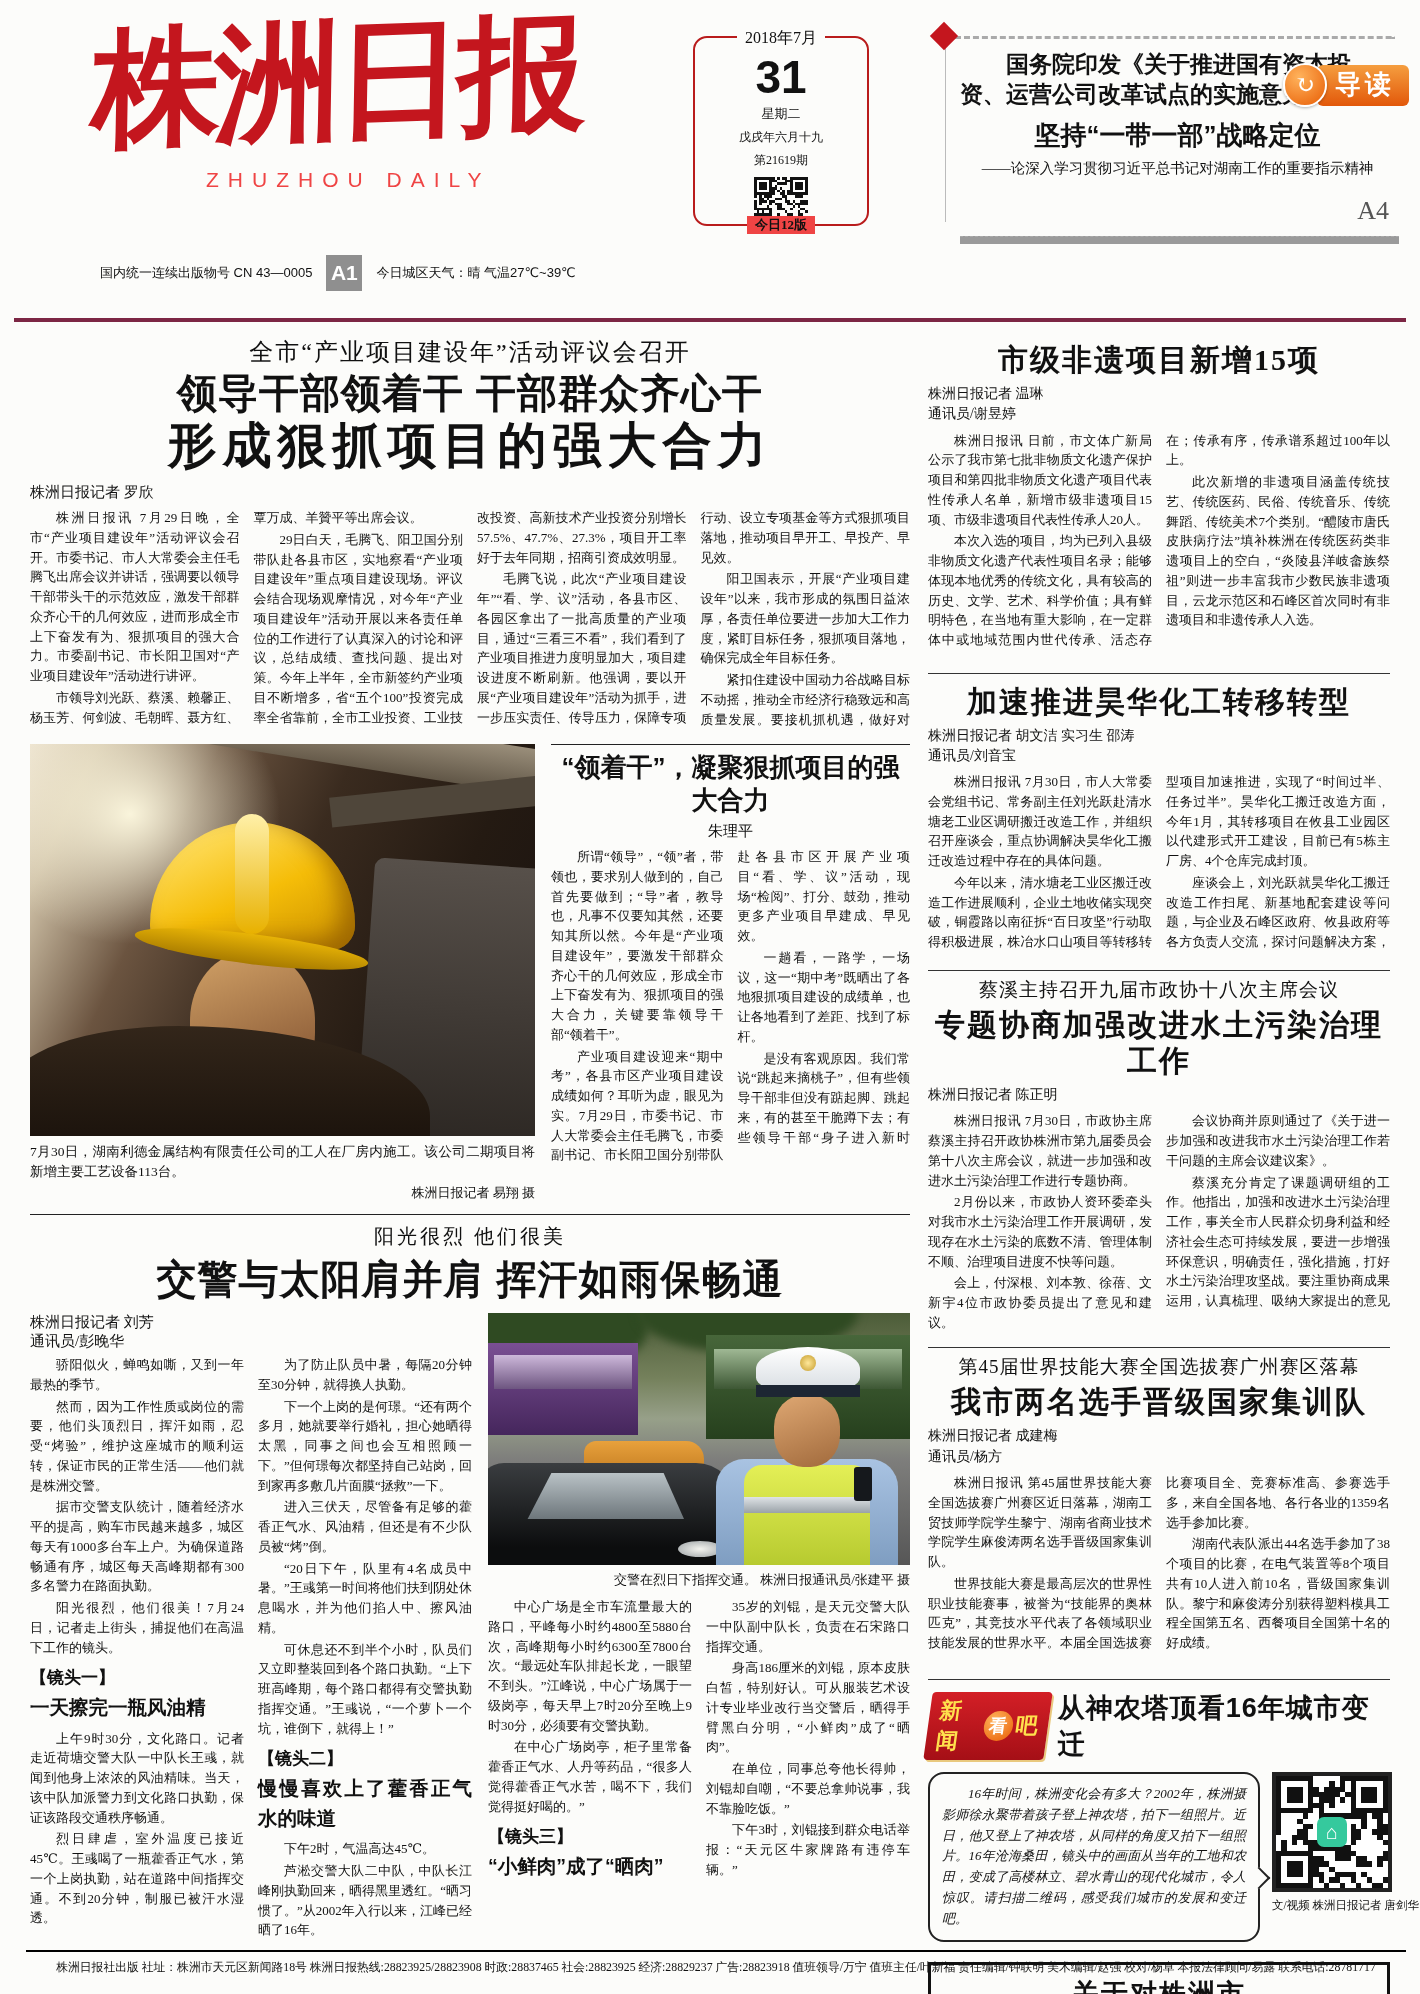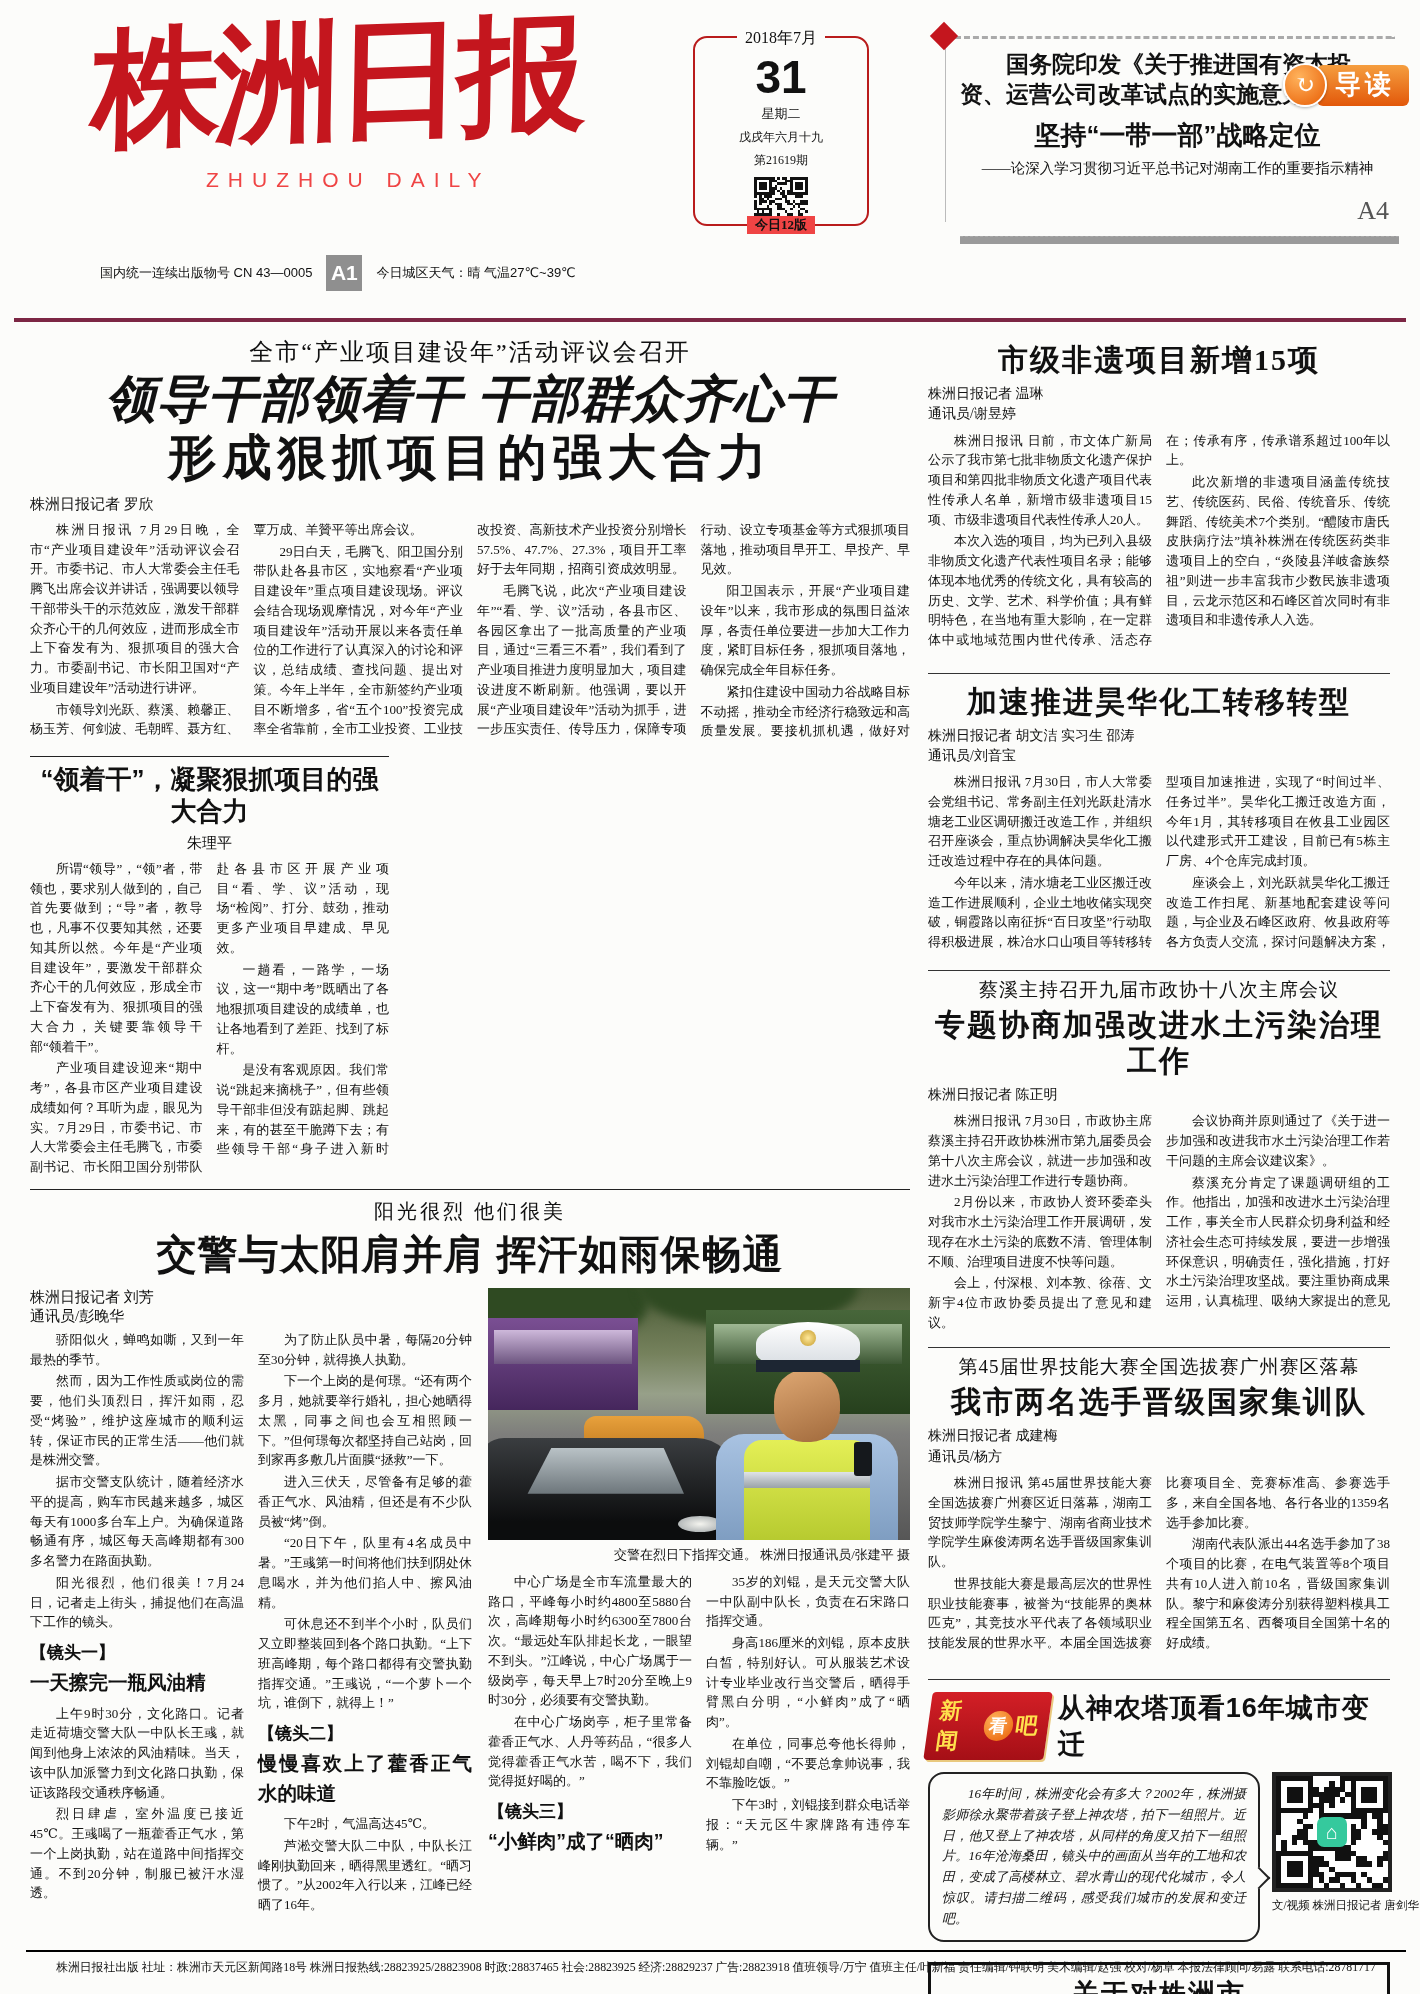--- a/index.html
+++ b/index.html
@@ -42,21 +42,21 @@
                   font-size:26px;padding:2px 14px 4px 18px;border-radius:6px;letter-spacing:4px;
                   font-family:"Liberation Sans",sans-serif;}
   .redrule{height:4px;background:#7c2644;margin:0 14px;}
   
   .content{display:flex;padding:10px 30px 0;gap:18px;}
   .col-left{width:880px;flex:none;}
   .col-right{width:462px;flex:none;}
   
   .kicker{text-align:center;font-size:24px;letter-spacing:2px;margin:4px 0 2px;}
   .head-main{text-align:center;font-weight:bold;font-family:"Liberation Sans",sans-serif;line-height:1.18;}
-  .head-main .l1{font-size:50px;letter-spacing:1px;font-style:italic;}
+  .head-main .l1{font-size:40px;letter-spacing:1px;}
   .head-main .l2{font-size:49px;letter-spacing:6px;}
   .byline{font-size:15px;margin:8px 0 6px;}
   .body-cols{font-size:13px;line-height:1.52;text-align:justify;column-fill:auto;overflow:hidden;}
   .body-cols p{margin:0 0 2px;text-indent:2em;}
   .art-main .body-cols{column-count:4;column-gap:14px;height:226px;}
   
   .mid-row{display:flex;gap:16px;margin-top:10px;}
   .photo1{width:505px;flex:none;margin:0;}
   .photo1-img{position:relative;width:505px;height:392px;overflow:hidden;
       background:linear-gradient(115deg,#ece2cf 0%,#cdbfa5 10%,#6b5440 28%,#3a2b1f 48%,#241a12 72%,#191210 100%);}
@@ -363,20 +363,37 @@
           <p>株洲日报讯 7月29日晚，全市“产业项目建设年”活动评议会召开。市委书记、市人大常委会主任毛腾飞出席会议并讲话，强调要以领导干部带头干的示范效应，激发干部群众齐心干的几何效应，进而形成全市上下奋发有为、狠抓项目的强大合力。市委副书记、市长阳卫国对“产业项目建设年”活动进行讲评。</p>
           <p>市领导刘光跃、蔡溪、赖馨正、杨玉芳、何剑波、毛朝晖、聂方红、覃万成、羊贊平等出席会议。</p>
           <p>29日白天，毛腾飞、阳卫国分别带队赴各县市区，实地察看“产业项目建设年”重点项目建设现场。评议会结合现场观摩情况，对今年“产业项目建设年”活动开展以来各责任单位的工作进行了认真深入的讨论和评议，总结成绩、查找问题、提出对策。今年上半年，全市新签约产业项目不断增多，省“五个100”投资完成率全省靠前，全市工业投资、工业技改投资、高新技术产业投资分别增长57.5%、47.7%、27.3%，项目开工率好于去年同期，招商引资成效明显。</p>
           <p>毛腾飞说，此次“产业项目建设年”“看、学、议”活动，各县市区、各园区拿出了一批高质量的产业项目，通过“三看三不看”，我们看到了产业项目推进力度明显加大，项目建设进度不断刷新。他强调，要以开展“产业项目建设年”活动为抓手，进一步压实责任、传导压力，保障专项行动、设立专项基金等方式狠抓项目落地，推动项目早开工、早投产、早见效。</p>
           <p>阳卫国表示，开展“产业项目建设年”以来，我市形成的氛围日益浓厚，各责任单位要进一步加大工作力度，紧盯目标任务，狠抓项目落地，确保完成全年目标任务。</p>
           <p>紧扣住建设中国动力谷战略目标不动摇，推动全市经济行稳致远和高质量发展。要接机抓机遇，做好对接、完善利用好国省有关利好政策，发挥株洲优势，主动对接，推进更多产业项目转移转型落户株洲。要解难题，深入开展“温暖企业”行动，积极向上争取支持，引导企业用好产业发展基金，支持实体经济发展，为项目建设营造良好环境，确保完成全年目标任务。</p>
         </div>
       </article>
 
       <div class="mid-row">
+        <figure class="photo1">
+          <div class="photo1-img">
+            <div class="p1-glow"></div>
+            <div class="p1-beam"></div>
+            <div class="p1-beam2"></div>
+            <div class="p1-machine"></div>
+            <div class="p1-face"></div>
+            <div class="p1-helmet"></div>
+            <div class="p1-ridge"></div>
+            <div class="p1-brim"></div>
+            <div class="p1-body"></div>
+          </div>
+          <figcaption>
+            <span>7月30日，湖南利德金属结构有限责任公司的工人在厂房内施工。该公司二期项目将新增主要工艺设备113台。</span>
+            <div class="credit">株洲日报记者 易翔 摄</div>
+          </figcaption>
+        </figure>
 
         <article class="art-comment">
           <div class="head-comment">“领着干”，凝聚狠抓项目的强大合力</div>
           <div class="comment-author">朱理平</div>
           <div class="body-cols">
             <p>所谓“领导”，“领”者，带领也，要求别人做到的，自己首先要做到；“导”者，教导也，凡事不仅要知其然，还要知其所以然。今年是“产业项目建设年”，要激发干部群众齐心干的几何效应，形成全市上下奋发有为、狠抓项目的强大合力，关键要靠领导干部“领着干”。</p>
             <p>产业项目建设迎来“期中考”，各县市区产业项目建设成绩如何？耳听为虚，眼见为实。7月29日，市委书记、市人大常委会主任毛腾飞，市委副书记、市长阳卫国分别带队赴各县市区开展产业项目“看、学、议”活动，现场“检阅”、打分、鼓劲，推动更多产业项目早建成、早见效。</p>
             <p>一趟看，一路学，一场议，这一“期中考”既晒出了各地狠抓项目建设的成绩单，也让各地看到了差距、找到了标杆。</p>
             <p>是没有客观原因。我们常说“跳起来摘桃子”，但有些领导干部非但没有踮起脚、跳起来，有的甚至干脆蹲下去；有些领导干部“身子进入新时代，思维还停在过去时”，还在搞“守株待兔”那一套。“一勤天下无难事”，要将产业项目建设的“丢失分”补回来，在“期末考”中取得好成绩，领导干部必须领着干，做“口能言之，身能行之”的领导者。</p>
 

